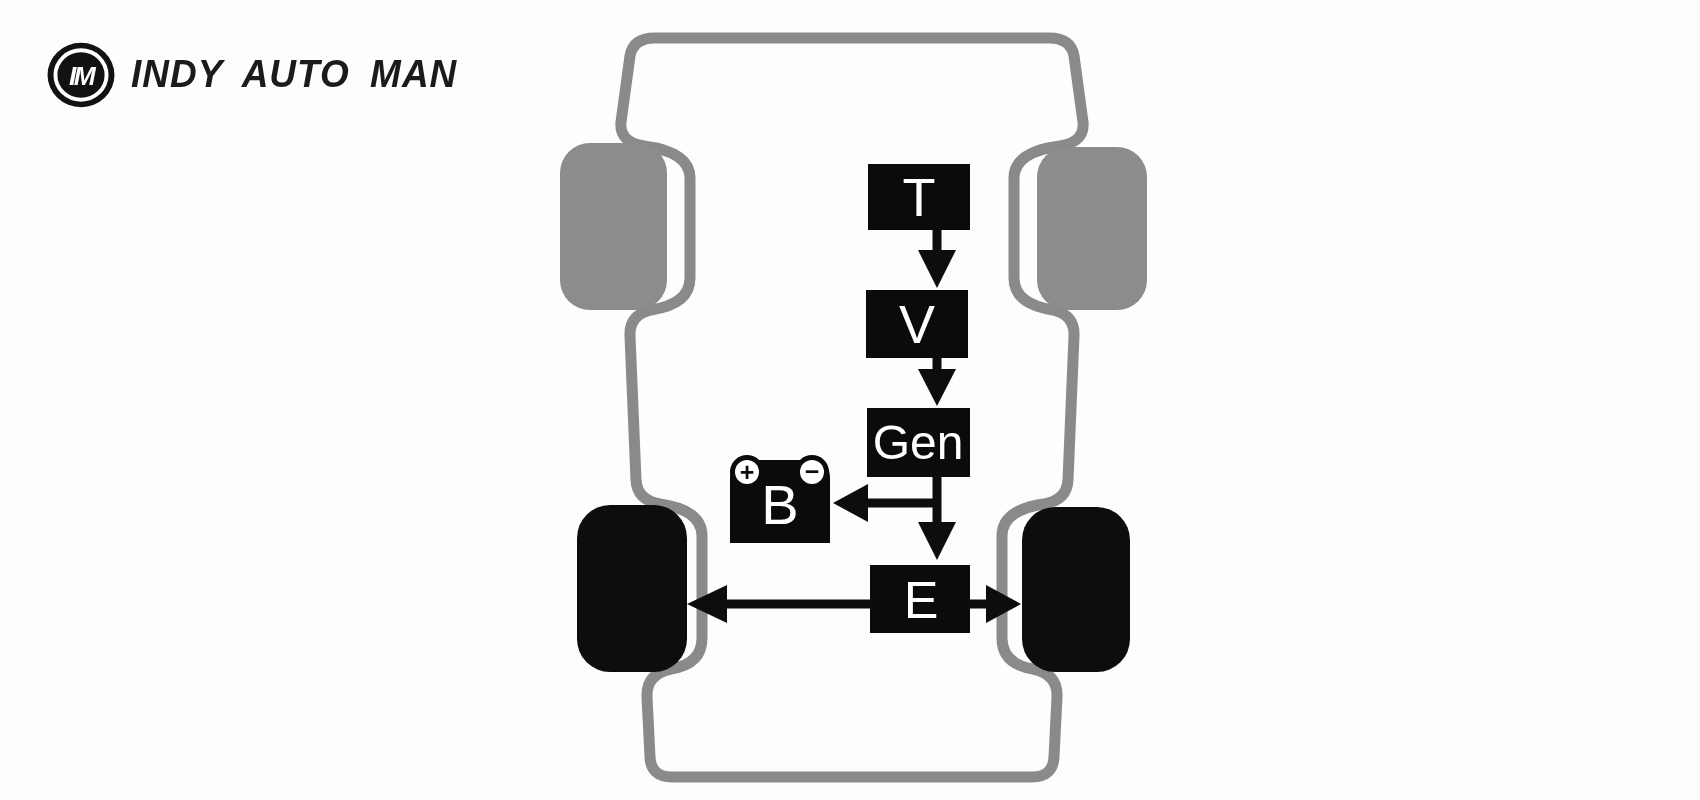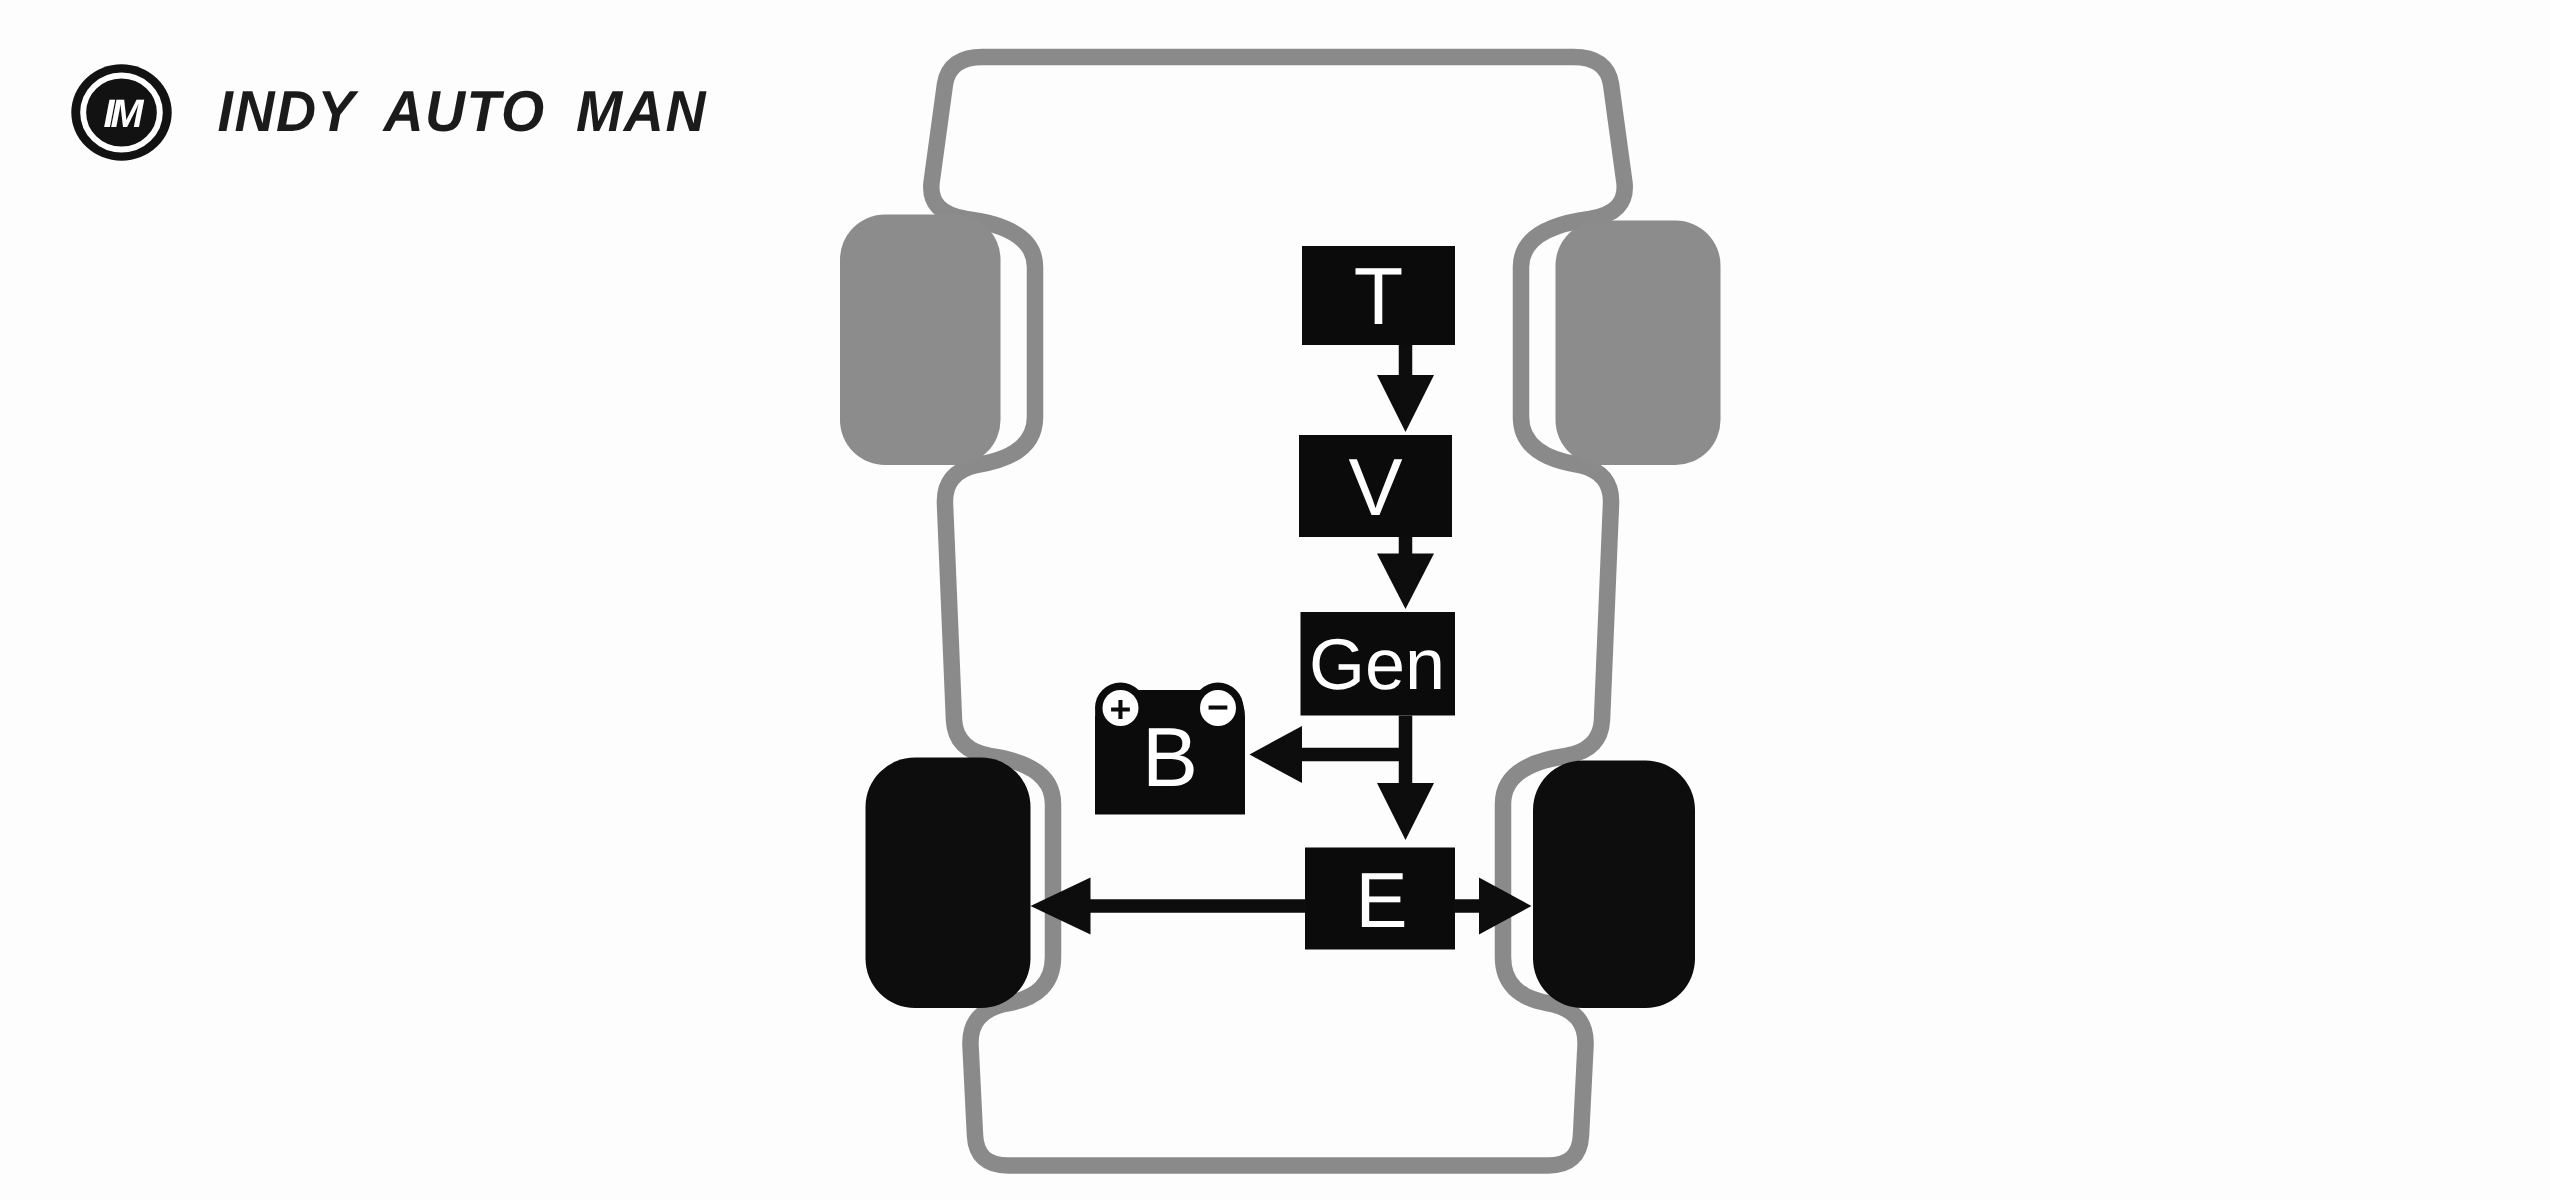--- a/index.html
+++ b/index.html
@@ -14,21 +14,21 @@
     background: #fdfdfd;
     overflow: hidden;
     font-family: "Liberation Sans", sans-serif;
   }
   .logo {
     position: absolute;
     left: 44px;
     top: 38px;
     display: flex;
     align-items: center;
-    gap: 27px;
+    gap: 13px;
     z-index: 2;
   }
   .logo-mark {
     flex: 0 0 auto;
   }
   .wordmark {
     font-size: 37px;
     font-weight: bold;
     font-style: italic;
     letter-spacing: 1px;

